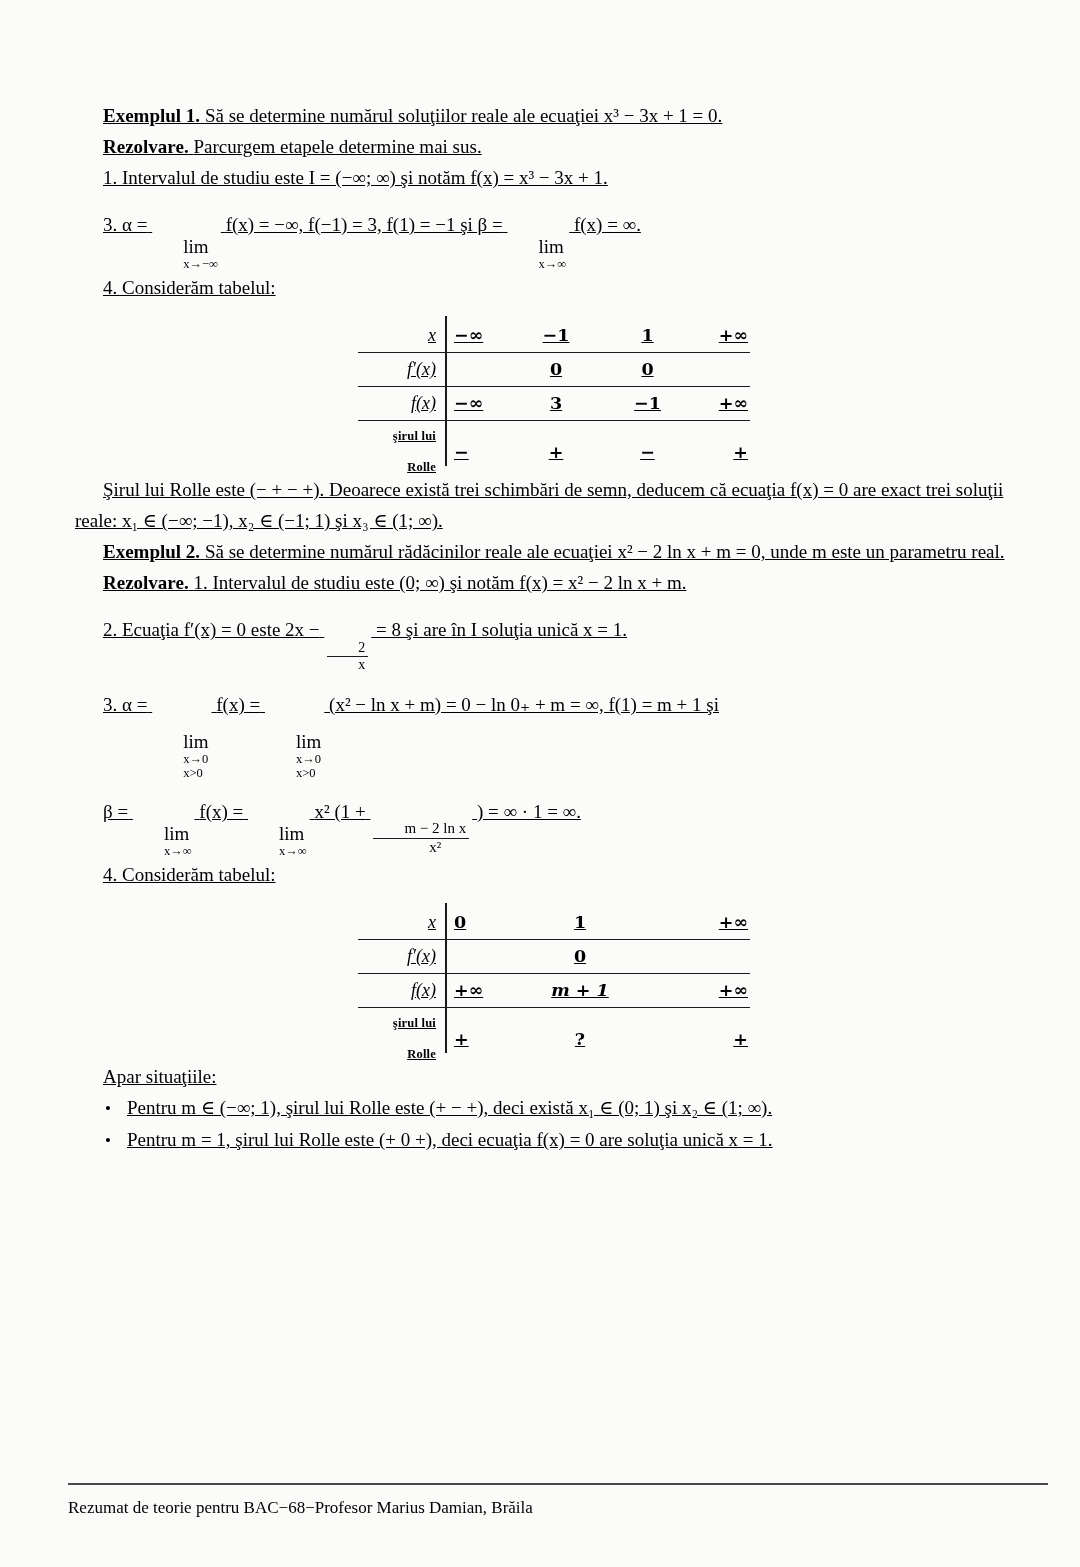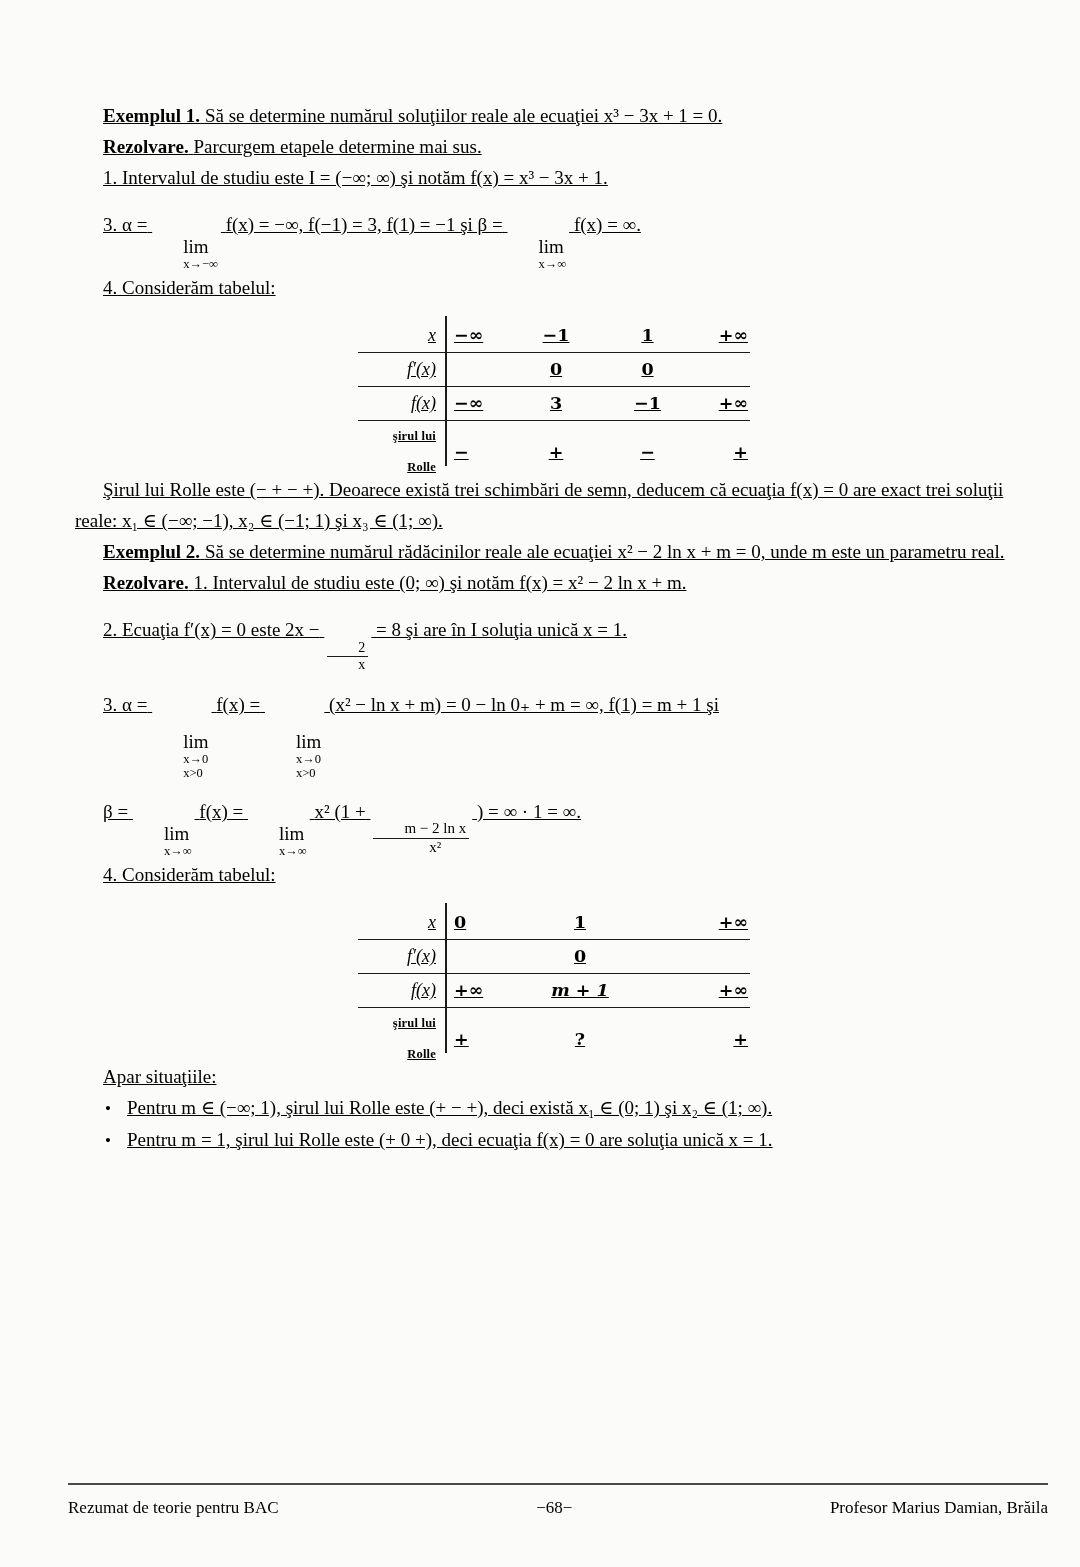--- a/index.html
+++ b/index.html
@@ -49,21 +49,21 @@
   
   .apar{}
   .bullet{text-indent:0;padding-left:30px;}
   .bullet .glyph{display:inline-block;width:22px;font-size:17px;}
 
   
   .footer{
     position:absolute;left:68px;right:32px;top:1483px;
     border-top:2px solid #4a4a4a;
     padding-top:13px;
-    display:flex;justify-content:space-between;align-items:baseline;
+    display:flex;align-items:baseline;
     font-size:17px;line-height:20px;
   }
 </style>
 </head>
 <body>
 
 <div class="page">
   <div class="content">
 
     <p><span class="bold">Exemplul 1.</span> <span>Să se determine numărul soluţiilor reale ale ecuaţiei x³ − 3x + 1 = 0.</span></p>

